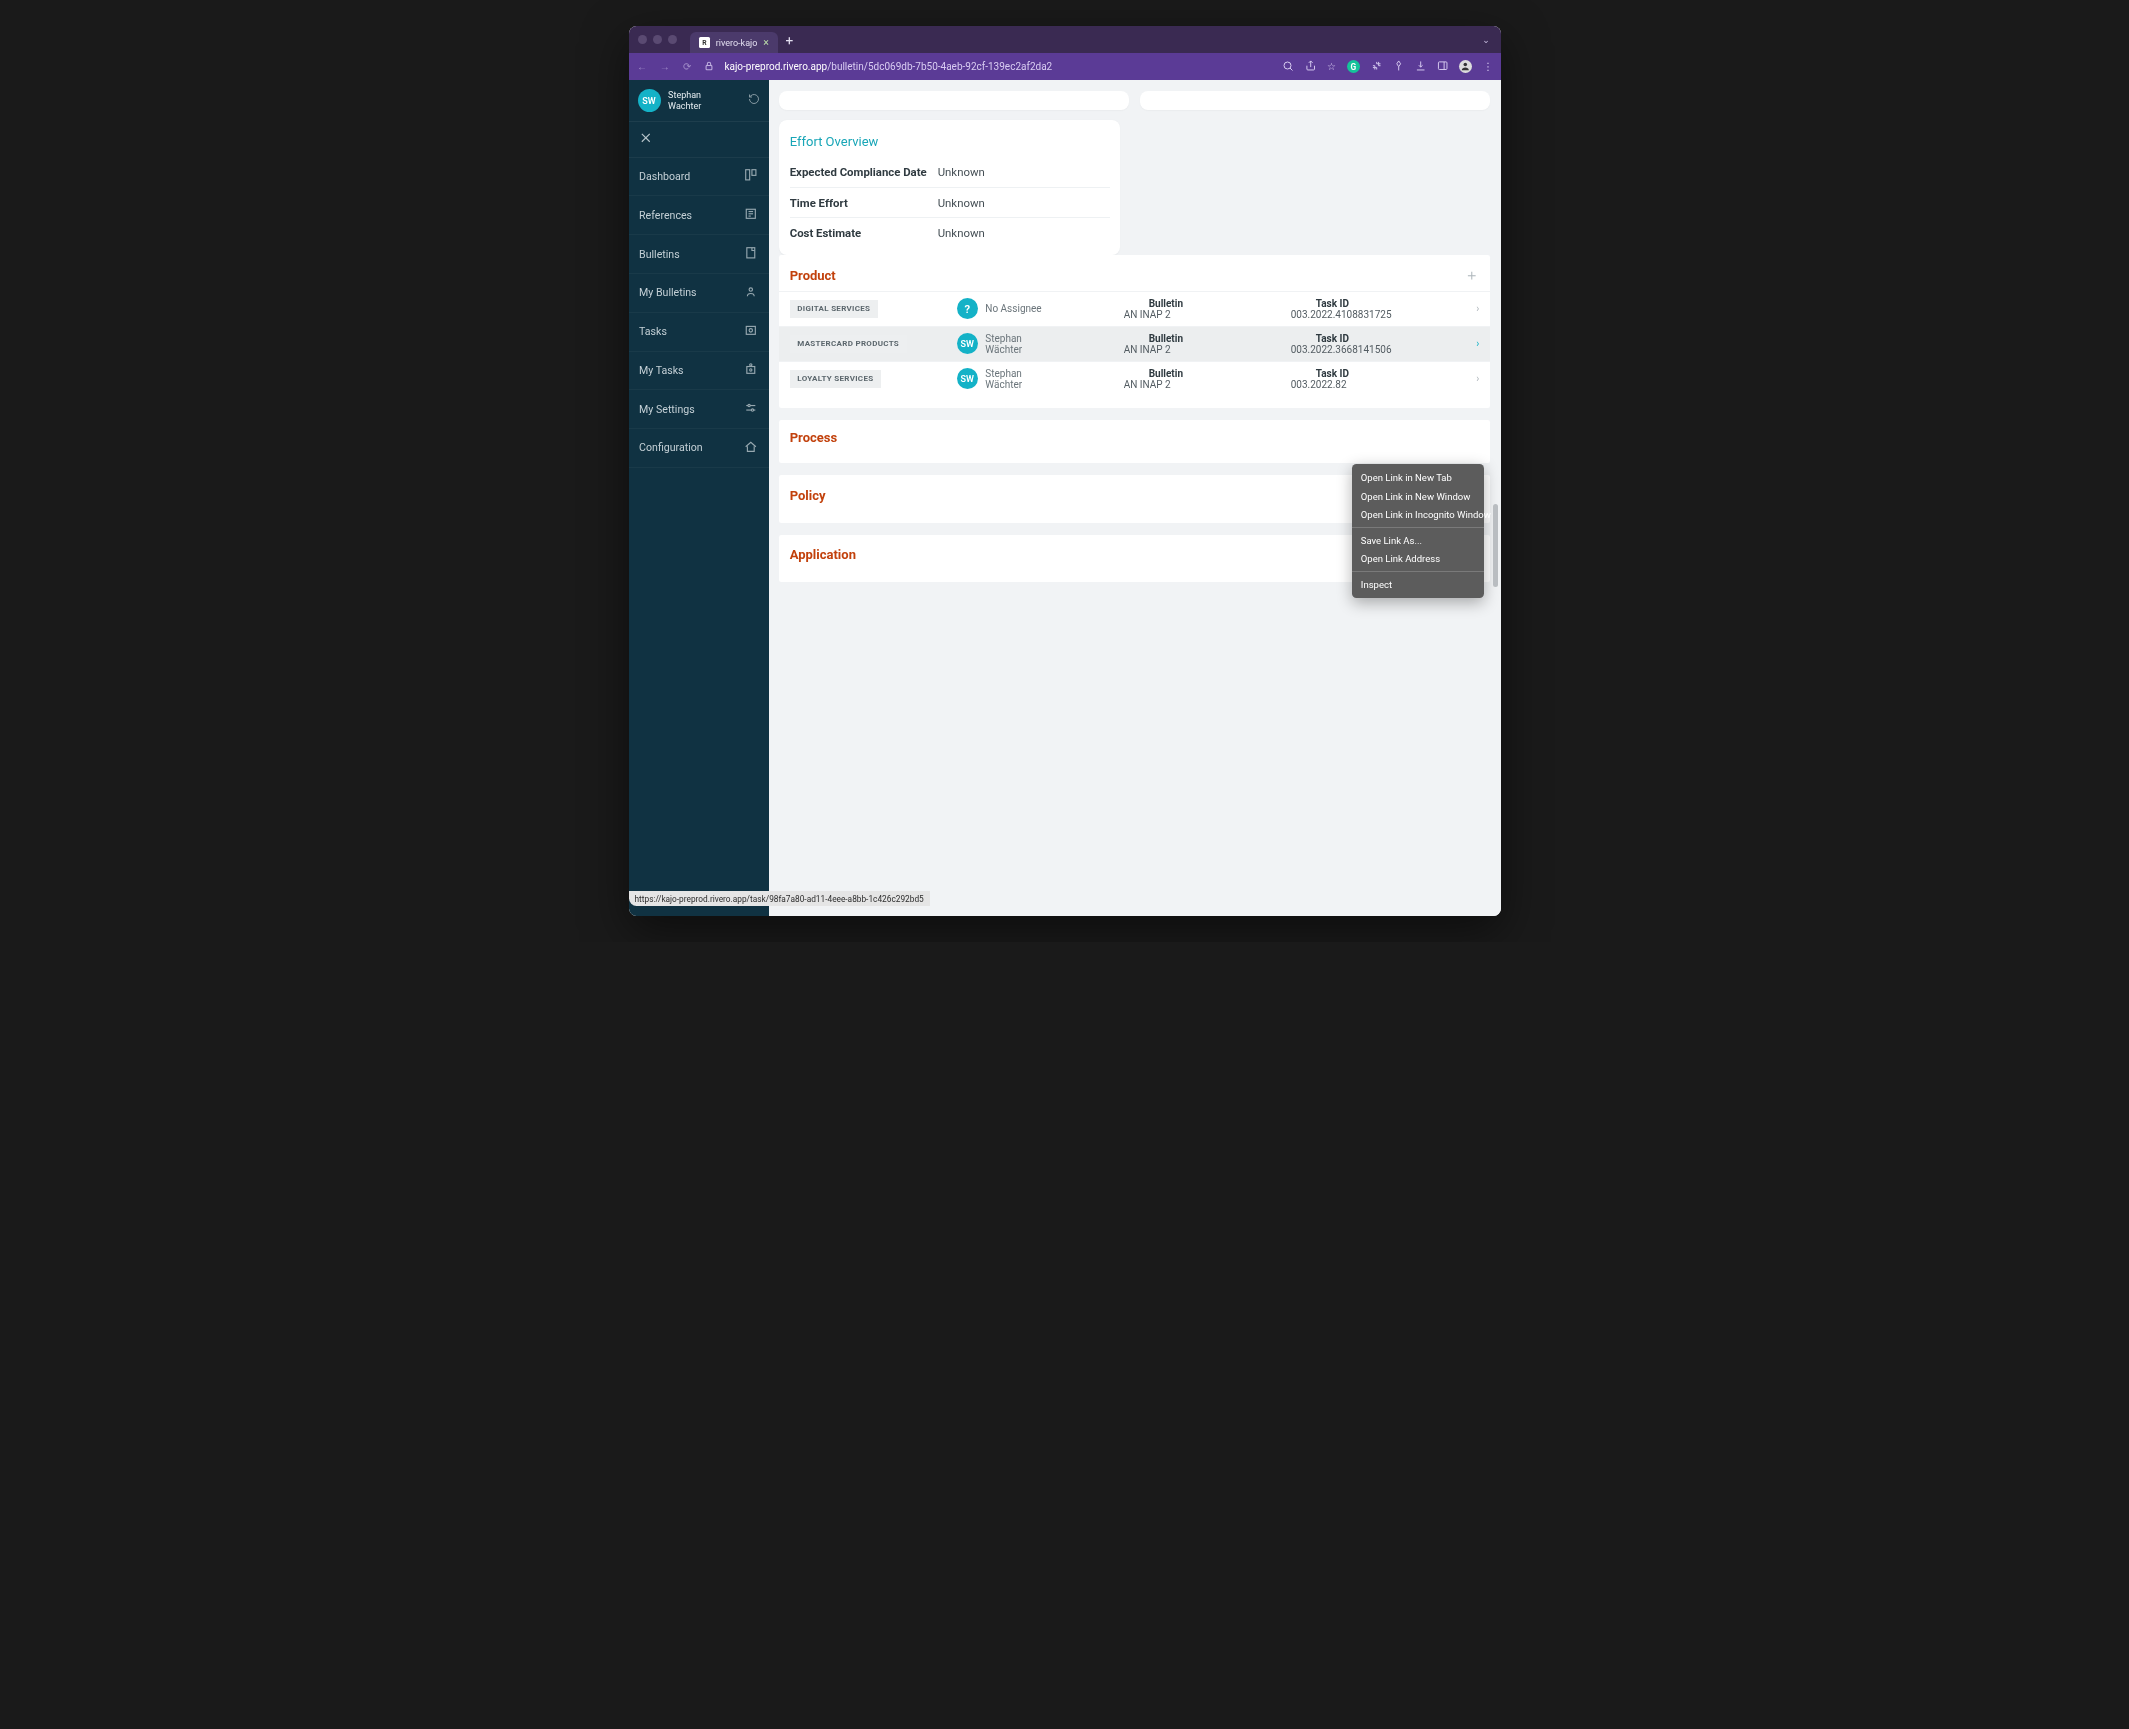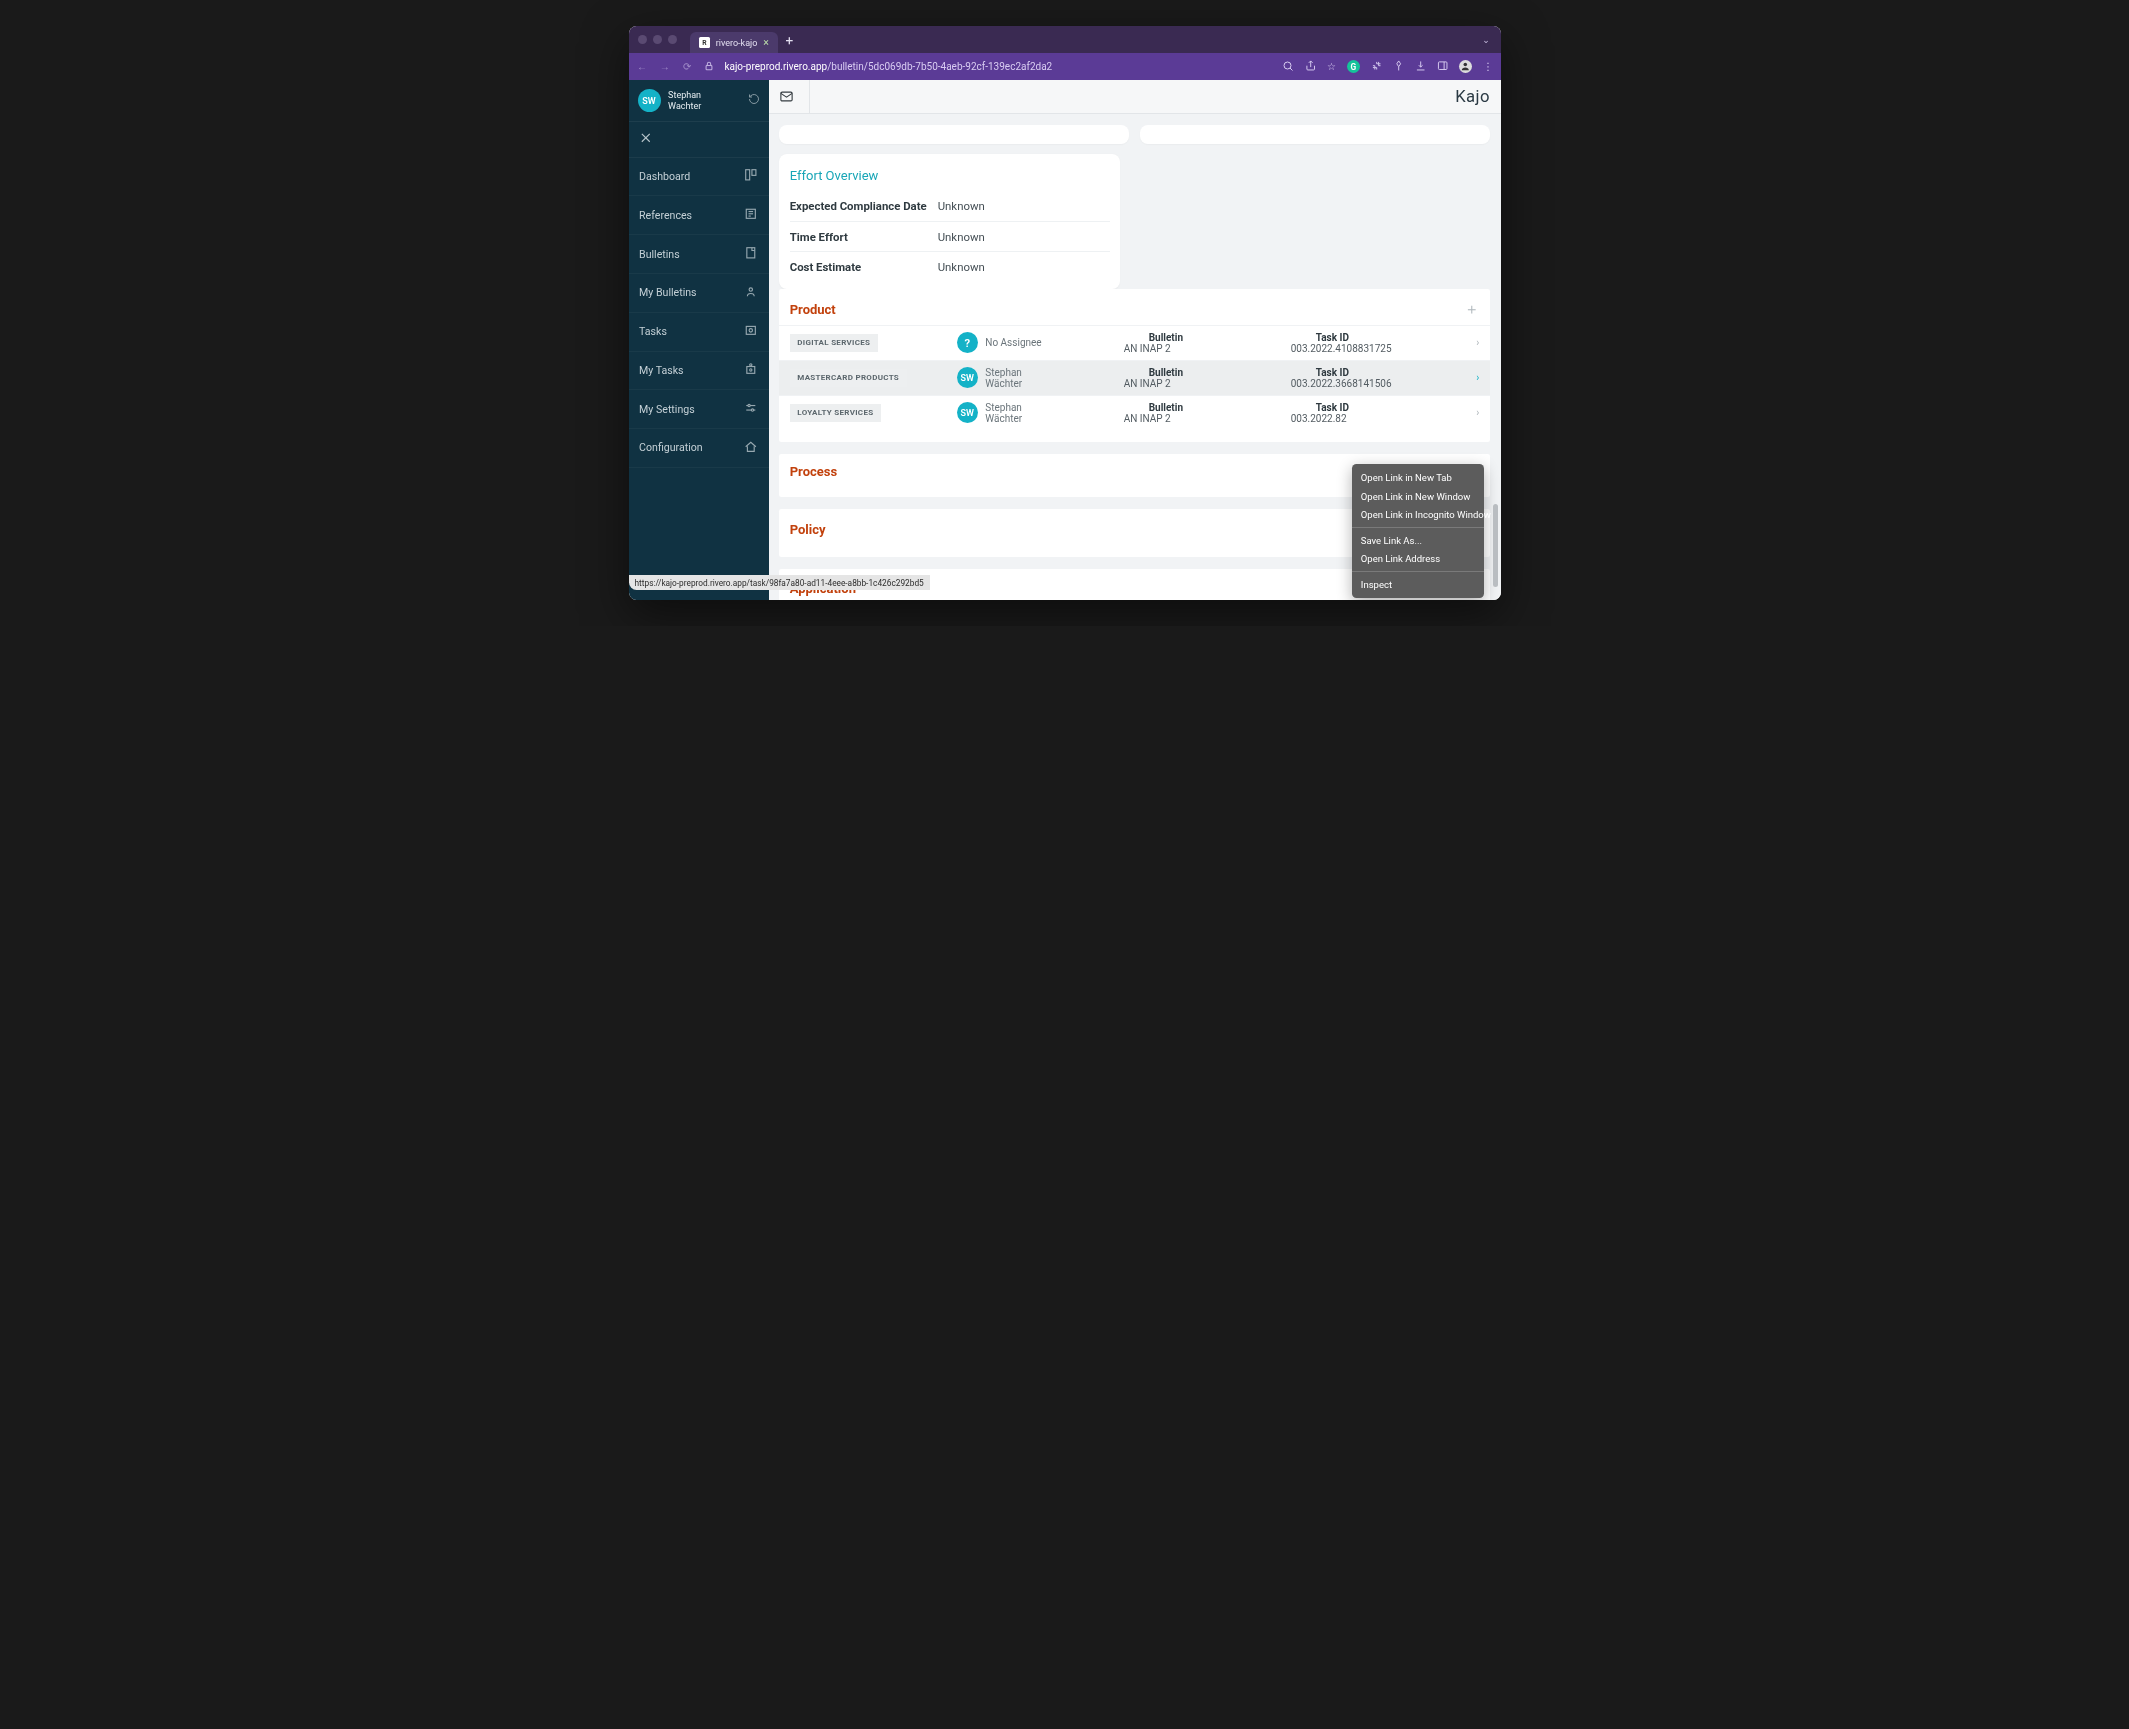--- a/index.html
+++ b/index.html
@@ -20,21 +20,21 @@
   .urlbar .nav-ic{opacity:.55;width:12px;text-align:center;}
   .urlbar .secure{opacity:.8;}
   .urlbar .addr{flex:1;white-space:nowrap;overflow:hidden;}
   .urlbar .addr .host{color:#fff;}
   .urlbar .right-icons{display:flex;gap:10.6px;align-items:center;}
   .urlbar .ext-ic{width:13.6px;height:13.6px;border-radius:50%;display:inline-flex;align-items:center;justify-content:center;font-size:8.3px;font-weight:700;}
   .urlbar .grammarly{background:#15c39a;color:#fff;}
   .urlbar .avatar-ic{background:#ddd;color:#333;}
 
   
-  .app { display:flex; height: 520px; position:relative; }
+  .app { display:flex; height: 836px; position:relative; }
   .sidebar { width:140px; background:#103242; color:#cfd8dc; flex-shrink:0; }
   .sb-user { display:flex; align-items:center; gap:7.6px; padding:9px; border-bottom:0.8px solid rgba(255,255,255,0.06); }
   .sb-user .av{width:23px;height:23px;border-radius:50%;background:#14b2c7;color:#fff;display:flex;align-items:center;justify-content:center;font-size:9px;font-weight:600;}
   .sb-user .nm{font-size:9px;line-height:1.2;color:#e6eef2;}
   .sb-user .refresh{margin-left:auto;opacity:.7;}
   .sb-close{padding:9px 10.6px;border-bottom:0.8px solid rgba(255,255,255,0.05);}
   .sb-close svg{stroke:#b9c6cc;}
   .sb-item{display:flex;align-items:center;justify-content:space-between;padding:10.6px 10.6px;font-size:10.6px;color:#c4d0d6;border-bottom:0.8px solid rgba(255,255,255,0.04);cursor:pointer;}
   .sb-item .ic{opacity:.8;}
 
@@ -244,29 +244,20 @@
       <div class="sb-item">
         <span>Configuration</span>
         <span class="ic"><svg width="13.6" height="13.6" viewBox="0 0 24 24" fill="none" stroke="#b9c6cc" stroke-width="2">
               <path d="M3 12l9-8 9 8"></path>
               <path d="M6 11v9h12v-9"></path>
             </svg></span>
       </div>
     </aside>
 
     <main class="main">
-      <div class="topbar">
-        <div class="mail">
-          <svg width="15" height="15" viewBox="0 0 24 24" fill="none" stroke="#353c40" stroke-width="1.8">
-              <rect x="3" y="5" width="18" height="14" rx="2"></rect>
-              <polyline points="3 7 12 13 21 7"></polyline>
-            </svg>
-        </div>
-        <div class="brand">Kajo</div>
-      </div>
 
       <div class="content">
         <div class="gap"></div>
         <div class="two">
           <div class="card small"></div>
           <div class="card small"></div>
         </div>
         <div class="gap"></div>
 
         <div class="card eff">

